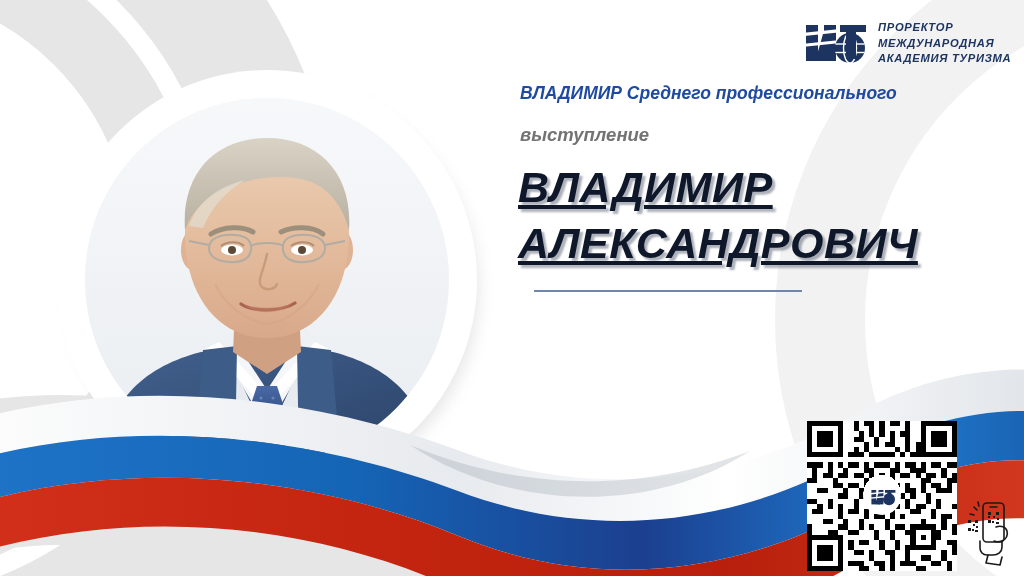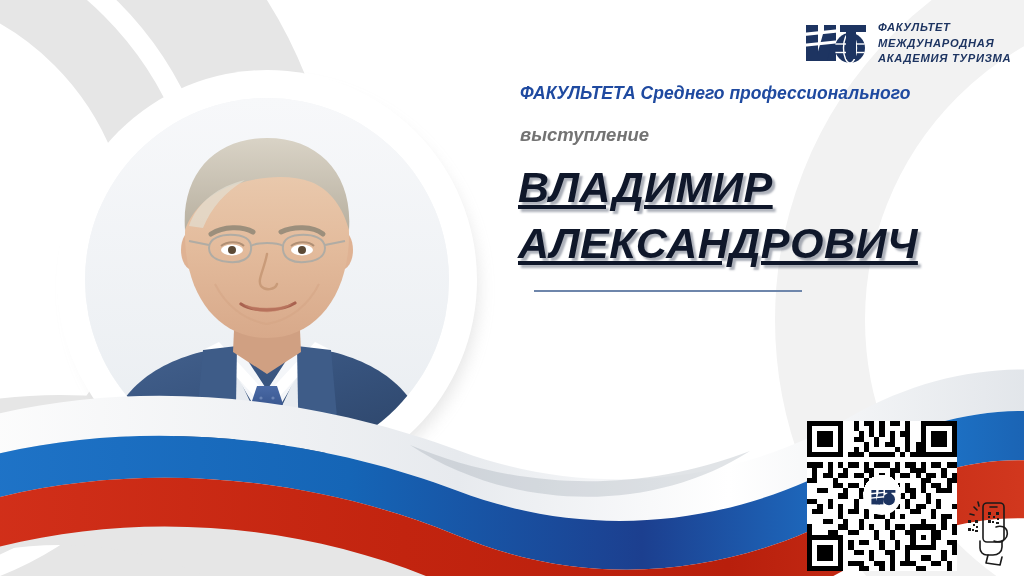--- a/index.html
+++ b/index.html
@@ -349,28 +349,28 @@
           <ellipse cx="50" cy="33" rx="6.5" ry="15"></ellipse>
           <path d="M 35.4 29 H 64.6"></path>
           <path d="M 35.4 37.5 H 64.6"></path>
         </g>
 
         <path d="M 40 10 L 66 10 L 66 17 L 56 17 L 56 44 L 46 44 L 46 17 L 40 17 Z" fill="#1d3461"></path>
         <rect x="40" y="10" width="26" height="7" fill="#1d3461"></rect>
       </g>
     </svg>
     <div id="logo-words">
-      <div class="logo-line">ФАКУЛЬТЕТ</div>
+      <div class="logo-line">ПРОРЕКТОР</div>
       <div class="logo-line">МЕЖДУНАРОДНАЯ</div>
       <div class="logo-line">АКАДЕМИЯ ТУРИЗМА</div>
     </div>
   </div>
 
   <div id="text-col">
-    <div class="subtitle">ФАКУЛЬТЕТА Среднего профессионального</div>
+    <div class="subtitle">ВЛАДИМИР Среднего профессионального</div>
     <div class="subtitle perf">выступление</div>
 
     <div id="name-block">
       <div class="name-line">ВЛАДИМИР</div>
       <div class="name-line">АЛЕКСАНДРОВИЧ</div>
     </div>
 
     <div id="rule"></div>
 
   </div>

